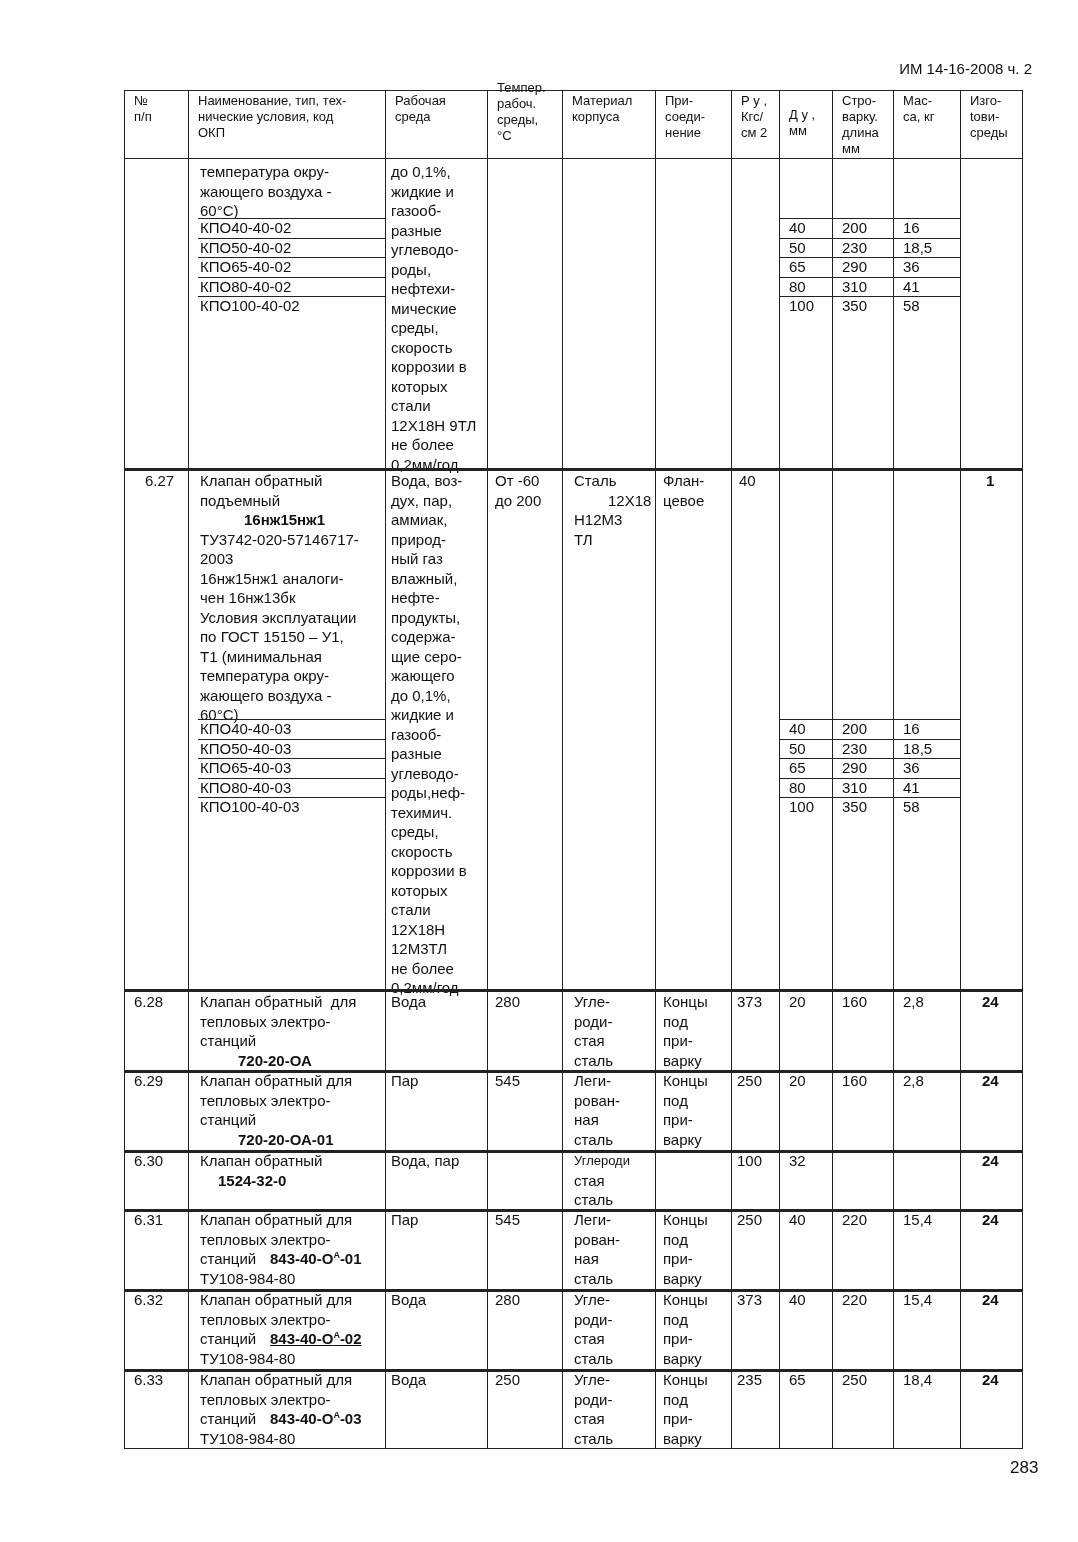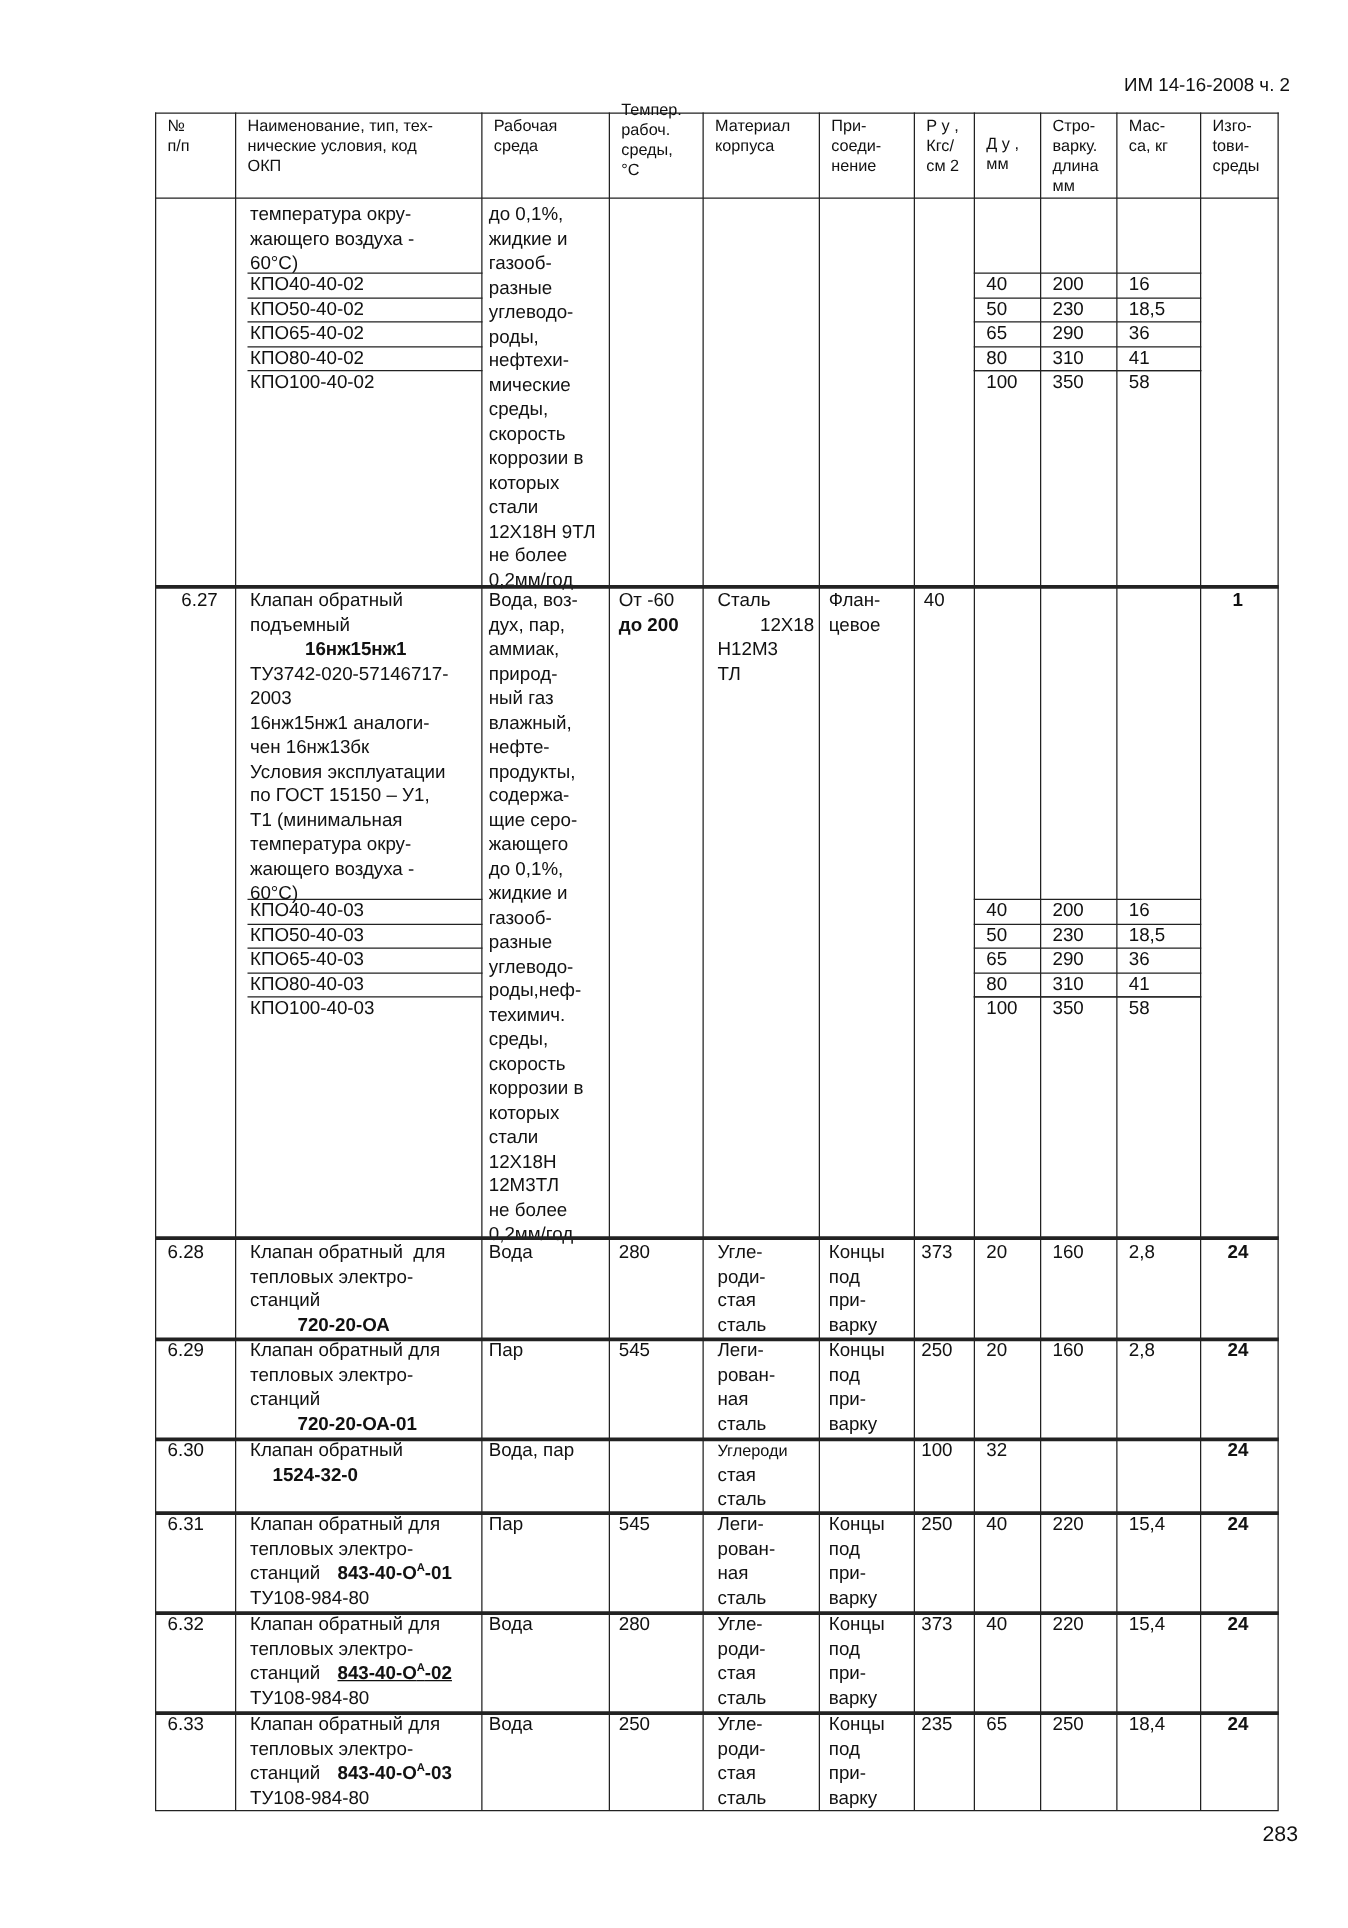--- a/index.html
+++ b/index.html
@@ -154,21 +154,21 @@
       <div class="t" style="left: 391px; top: 822px;">среды,</div>
       <div class="t" style="left: 391px; top: 841.5px;">скорость</div>
       <div class="t" style="left: 391px; top: 861px;">коррозии в</div>
       <div class="t" style="left: 391px; top: 880.5px;">которых</div>
       <div class="t" style="left: 391px; top: 900px;">стали</div>
       <div class="t" style="left: 391px; top: 919.5px;">12Х18Н</div>
       <div class="t" style="left: 391px; top: 939px;">12М3ТЛ</div>
       <div class="t" style="left: 391px; top: 958.5px;">не более</div>
       <div class="t" style="left: 391px; top: 978px;">0,2мм/год</div>
       <div class="t" style="left: 495px; top: 471px;">От -60</div>
-      <div class="t" style="left: 495px; top: 490.5px; font-weight: bold;">до 200</div>
+      <div class="t" style="left: 495px; top: 490.5px;">до 200</div>
       <div class="t" style="left: 574px; top: 471px;">Сталь</div>
       <div class="t" style="left: 608px; top: 490.5px;">12Х18</div>
       <div class="t" style="left: 574px; top: 510px;">Н12М3</div>
       <div class="t" style="left: 574px; top: 529.5px;">ТЛ</div>
       <div class="t" style="left: 663px; top: 471px;">Флан-</div>
       <div class="t" style="left: 663px; top: 490.5px;">цевое</div>
       <div class="t" style="left: 739px; top: 471px;">40</div>
       <div class="t b" style="left: 986px; top: 471px;">1</div>
       <div class="hl" style="left: 198px; top: 719px; width: 188px;"></div>
       <div class="hl" style="left: 779px; top: 719px; width: 182px;"></div>

